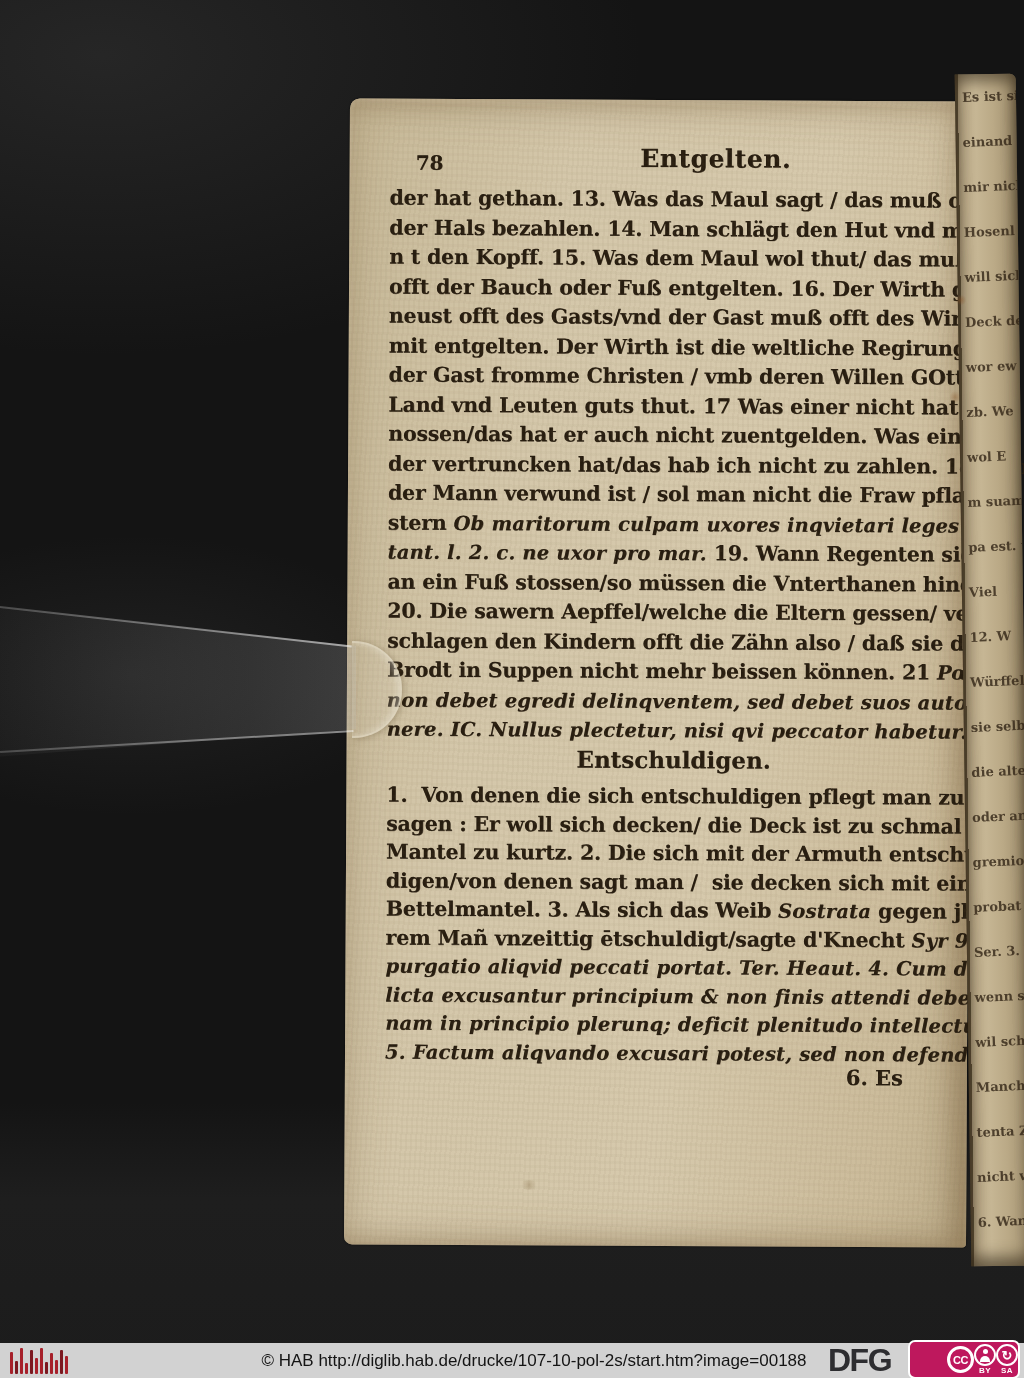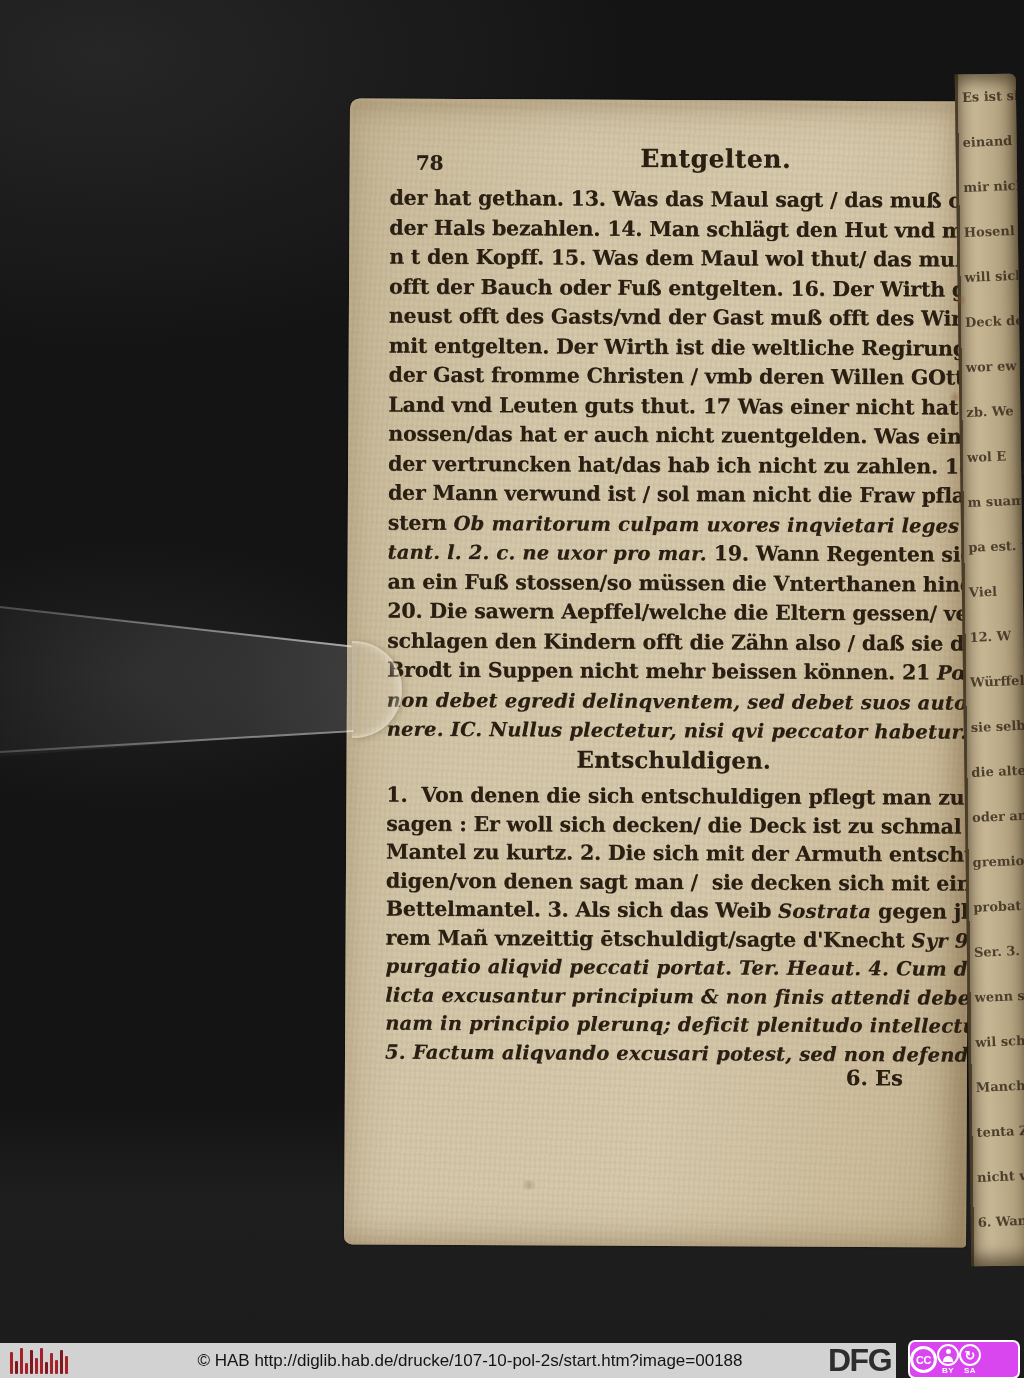--- a/index.html
+++ b/index.html
@@ -56,30 +56,30 @@
   .rod-edge{position:absolute;height:2px;z-index:4;transform-origin:left top;}
   .rod-edge.top{left:0;top:606px;width:354px;transform:rotate(6.4deg);
     background:linear-gradient(to right,rgba(255,255,255,.22),rgba(255,255,255,.55));}
   .rod-edge.bottom{left:0;top:751px;width:354px;transform:rotate(-3.4deg);
     background:linear-gradient(to right,rgba(255,255,255,.20),rgba(255,255,255,.5));}
   .rod-tip{position:absolute;left:352px;top:641px;width:48px;height:93px;z-index:5;
     border:2px solid rgba(228,220,200,.65);border-left:none;border-radius:0 48px 48px 0;
     background:linear-gradient(to right,rgba(205,200,185,.06),rgba(218,212,196,.18));
     box-shadow:inset -3px 0 6px rgba(255,255,248,.28), 2px 1px 6px rgba(80,60,30,.28);}
   
-  .footer{position:absolute;left:0;top:1343px;width:896px;height:35px;background:#d2d2d2;z-index:10;}
+  .footer{position:absolute;left:0;top:1343px;width:1024px;height:35px;background:#d2d2d2;z-index:10;}
   .copyright{position:absolute;left:0;right:0;top:0;height:35px;line-height:35px;text-align:center;
     padding-left:44px;font-family:"Liberation Sans",sans-serif;font-size:17px;color:#141414;}
   .dfg{position:absolute;left:828px;top:-3px;font-family:"Liberation Sans",sans-serif;
     font-size:32px;font-weight:800;letter-spacing:-1.5px;color:#2d2d30;line-height:40px;}
   .barcode{position:absolute;left:10px;top:5px;height:26px;display:flex;align-items:flex-end;gap:2px;}
   .bar{width:3px;border-radius:1px;}
   .ccbadge{position:absolute;left:908px;top:-3px;width:112px;height:39px;box-sizing:border-box;
-    background:#d946ef;border:2px solid #fff;border-radius:7px;display:flex;align-items:center;
-    justify-content:flex-start;font-family:"Liberation Sans",sans-serif;}
+    background:#be185d;border:2px solid #fff;border-radius:7px;display:flex;align-items:center;
+    justify-content:flex-end;font-family:"Liberation Sans",sans-serif;}
   .cc-circle{width:27px;height:27px;border:3px solid #fff;border-radius:50%;box-sizing:border-box;
     display:flex;align-items:center;justify-content:center;color:#fff;font-size:11px;font-weight:800;letter-spacing:-.5px;}
   .icogroup{display:flex;flex-direction:column;align-items:center;gap:1px;}
   .sm-circle{width:22px;height:22px;border:2px solid #fff;border-radius:50%;box-sizing:border-box;
     display:flex;align-items:center;justify-content:center;color:#fff;font-size:13px;font-weight:700;}
   .icolabel{color:#fff;font-size:8px;font-weight:700;letter-spacing:.5px;line-height:8px;}
   .person{position:relative;width:12px;height:13px;}
   .person::before{content:"";position:absolute;left:3.5px;top:0;width:5px;height:5px;border-radius:50%;background:#fff;}
   .person::after{content:"";position:absolute;left:1px;bottom:0;width:10px;height:6px;border-radius:5px 5px 0 0;background:#fff;}
 </style>

